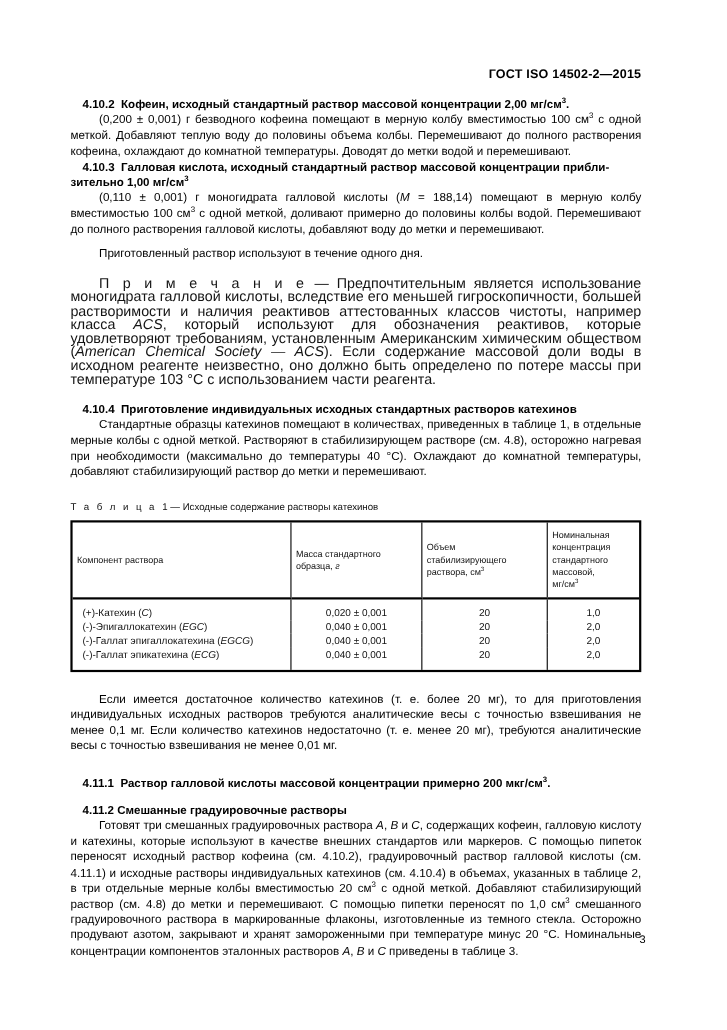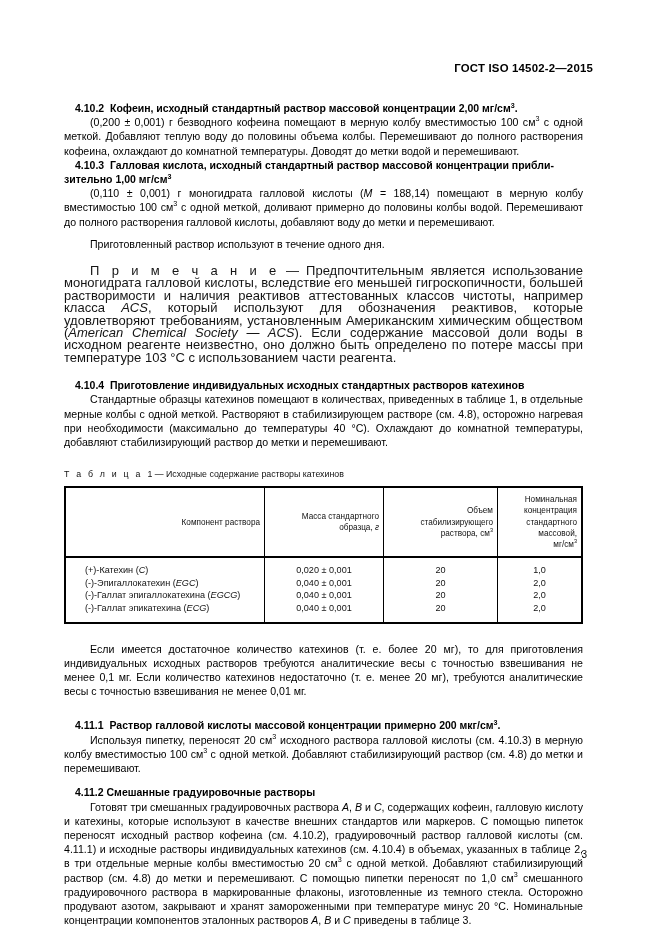--- a/index.html
+++ b/index.html
@@ -21,21 +21,21 @@
   .content {
     position: absolute;
     left: 64px;
     top: 0;
     width: 519px;
   }
 
   
   .doc-header {
     position: absolute;
-    right: 68px;
+    right: 78px;
     top: 62px;
     font-size: 11.4px;
     font-weight: bold;
     letter-spacing: 0.2px;
     white-space: nowrap;
     text-align: center;
   }
 
   
   .h-sec {
@@ -98,39 +98,39 @@
     margin-top: 7px;
   }
   table.gost td, table.gost th {
     border: 1px solid #000;
     padding: 0;
     font-weight: normal;
   }
   table.gost thead th {
     font-size: 8.2px;
     line-height: 11.4px;
-    text-align: right;
+    text-align: left;
     vertical-align: middle;
     height: 64px;
     padding: 2px 4px;
     border-bottom: 2px solid #000;
     color: #111;
   }
   table.gost tbody td {
     font-size: 9.1px;
     line-height: 12.6px;
     color: #111;
     border-top: none;
     border-bottom: none;
     padding: 0 6px;
     height: 12.6px;
   }
   table.gost tbody tr:first-child td { padding-top: 6px; }
   table.gost tbody tr:last-child  td { padding-bottom: 7px; }
-  table.gost tbody td.c0 { text-align: left; padding-left: 19px; }
+  table.gost tbody td.c0 { text-align: left; padding-left: 9px; }
   table.gost tbody td.cn { text-align: center; }
 
   
   table.gost {
     outline: none;
   }
   .tbl-wrap {
     border: 2px solid #000;
     width: 519px;
     box-sizing: border-box;
@@ -155,21 +155,21 @@
     color: #000;
   }
 </style>
 </head>
 <body>
 
 <div id="page">
 
   <div class="doc-header">ГОСТ ISO 14502-2—2015</div>
 
-  <div class="content" style="top:101px;">
+  <div class="content" style="top:88px;">
 
     <div class="h-sec">4.10.2&nbsp; Кофеин, исходный стандартный раствор массовой концентрации 2,00 мг/см<sup>3</sup>.</div>
     <p class="body">(0,200 ± 0,001) г безводного кофеина помещают в мерную колбу вместимостью 100 см<sup>3</sup> с одной меткой. Добавляют теплую воду до половины объема колбы. Перемешивают до полного растворения кофеина, охлаждают до комнатной температуры. Доводят до метки водой и перемешивают.</p>
 
     <div class="h-sec">4.10.3&nbsp; Галловая кислота, исходный стандартный раствор массовой концентрации прибли-</div>
     <div class="h-sec cont">зительно 1,00 мг/см<sup>3</sup></div>
     <p class="body">(0,110 ± 0,001) г моногидрата галловой кислоты (<i>M</i> = 188,14) помещают в мерную колбу вместимостью 100 см<sup>3</sup> с одной меткой, доливают примерно до половины колбы водой. Перемешивают до полного растворения галловой кислоты, добавляют воду до метки и перемешивают.</p>
     <div class="sp8"></div>
     <p class="body">Приготовленный раствор используют в течение одного дня.</p>
 
@@ -241,21 +241,20 @@
 
     <div class="sp14"></div>
     <div class="sp4"></div>
 
     <p class="body">Если имеется достаточное количество катехинов (т. е. более 20 мг), то для приготовления индивидуальных исходных растворов требуются аналитические весы с точностью взвешивания не менее 0,1 мг. Если количество катехинов недостаточно (т. е. менее 20 мг), требуются аналитические весы с точностью взвешивания не менее 0,01 мг.</p>
 
     <div class="sp14"></div>
 
     <div class="sp6"></div>
     <div class="h-sec">4.11.1&nbsp; Раствор галловой кислоты массовой концентрации примерно 200 мкг/см<sup>3</sup>.</div>
-    <p class="body">Используя пипетку, переносят 20 см<sup>3</sup> исходного раствора галловой кислоты (см. 4.10.3) в мерную колбу вместимостью 100 см<sup>3</sup> с одной меткой. Добавляют стабилизирующий раствор (см. 4.8) до метки и перемешивают.</p>
 
     <div class="sp10"></div>
 
     <div class="h-sec">4.11.2  Смешанные градуировочные растворы</div>
     <p class="body">Готовят три смешанных градуировочных раствора <i>A</i>, <i>B</i> и <i>C</i>, содержащих кофеин, галловую кислоту и катехины, которые используют в качестве внешних стандартов или маркеров. С помощью пипеток переносят исходный раствор кофеина (см. 4.10.2), градуировочный раствор галловой кислоты (см. 4.11.1) и исходные растворы индивидуальных катехинов (см. 4.10.4) в объемах, указанных в таблице 2, в три отдельные мерные колбы вместимостью 20 см<sup>3</sup> с одной меткой. Добавляют стабилизирующий раствор (см. 4.8) до метки и перемешивают. С помощью пипетки переносят по 1,0 см<sup>3</sup> смешанного градуировочного раствора в маркированные флаконы, изготовленные из темного стекла. Осторожно продувают азотом, закрывают и хранят замороженными при температуре минус 20 °С. Номинальные концентрации компонентов эталонных растворов <i>A</i>, <i>B</i> и <i>C</i> приведены в таблице 3.</p>
 
   </div>
 
   <div class="page-num">3</div>
 

